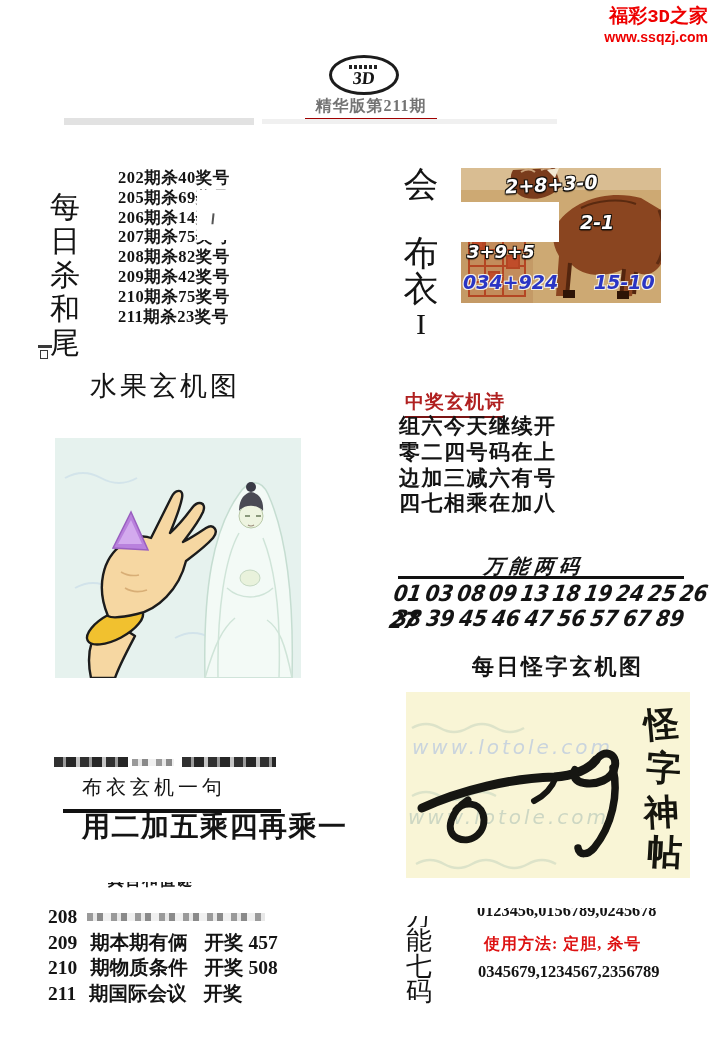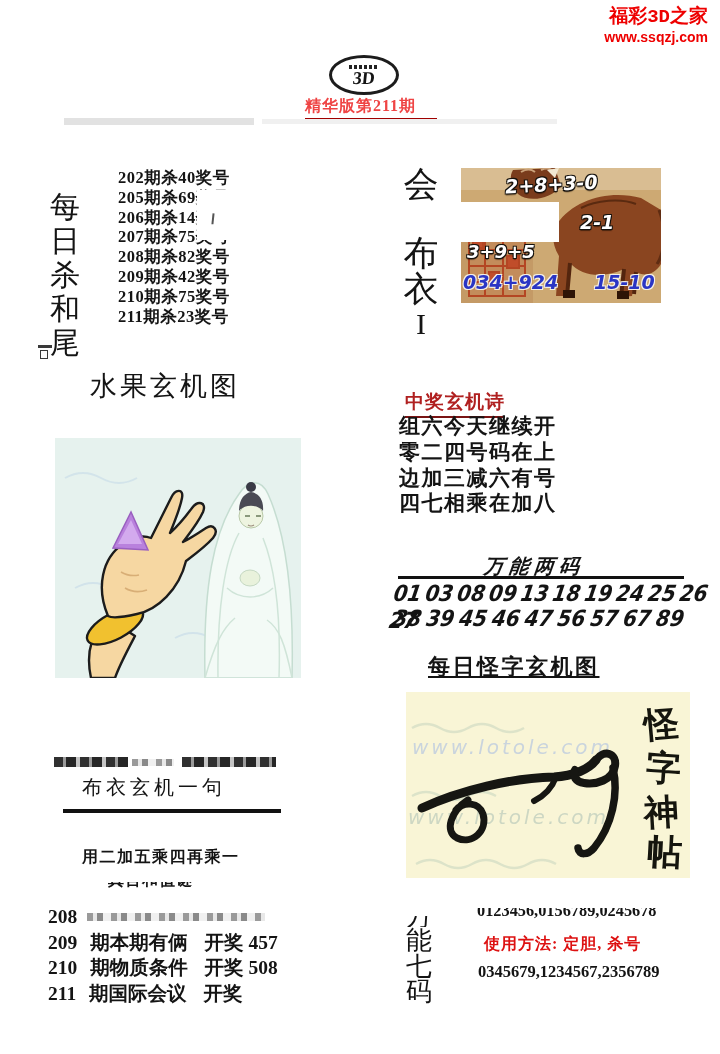--- a/index.html
+++ b/index.html
@@ -25,21 +25,21 @@
     <div class="bold red" style="font-size:19px;font-family:Liberation Mono, monospace;">福彩3D之家</div>
     <div class="bold red" style="font-size:14px;font-family:'Liberation Sans',sans-serif;">www.ssqzj.com</div>
   </div>
 
   <div class="abs" style="left:329px;top:55px;width:64px;height:34px;border:3px solid #1c1c1c;border-radius:50%;
        display:flex;align-items:center;justify-content:center;flex-direction:column;">
     <div style="width:30px;height:4px;background:repeating-linear-gradient(90deg,#222 0 3px,#fff 3px 5px);margin-bottom:1px;"></div>
     <div class="bold" style="font-size:18px;line-height:16px;transform:skewX(-6deg);">3D</div>
   </div>
 
-  <div class="abs bold" style="left:305px;top:96px;width:132px;font-size:16px;color:#ef4444;
+  <div class="abs bold" style="left:305px;top:96px;width:132px;text-align:center;font-size:16px;color:#737373;
        border-bottom:2px solid #a00000;padding-bottom:1px;letter-spacing:1px;">精华版第211期</div>
 
   <div class="abs" style="left:64px;top:118px;width:190px;height:7px;background:#e2e2e2;"></div>
   <div class="abs" style="left:262px;top:119px;width:295px;height:5px;background:#f0f0f0;"></div>
 
   <div class="abs" style="left:46px;top:190px;width:38px;font-size:30px;line-height:34px;">
     <span class="vchar">每</span>
     <span class="vchar">日</span>
     <span class="vchar">杀</span>
     <span class="vchar">和</span>
@@ -152,21 +152,21 @@
     <div>零二四号码在上</div>
     <div>边加三减六有号</div>
     <div>四七相乘在加八</div>
   </div>
 
   <div class="abs bold" style="left:484px;top:553px;font-size:20px;letter-spacing:5px;font-style:italic;transform:skewX(-6deg);">万能两码</div>
   <div class="abs" style="left:398px;top:576px;width:286px;height:3px;background:#111;"></div>
   <div class="abs hand" style="left:396px;top:580px;font-size:20px;transform:skewX(-9deg) scaleY(1.12);transform-origin:left top;word-spacing:-3px;">01 03 08 09 13 18 19 24 25 26 27</div>
   <div class="abs hand" style="left:396px;top:605px;font-size:20px;transform:skewX(-9deg) scaleY(1.12);transform-origin:left top;word-spacing:-2px;">38 39 45 46 47 56 57 67 89</div>
 
-  <div class="abs" style="left:428px;top:652px;font-size:22px;font-weight:600;letter-spacing:2.5px;text-decoration:underline;">每日怪字玄机图</div>
+  <div class="abs" style="left:472px;top:652px;font-size:22px;font-weight:600;letter-spacing:2.5px;">每日怪字玄机图</div>
 
   <div class="abs" style="left:406px;top:692px;width:284px;height:186px;">
     <svg width="284" height="186" viewBox="0 0 284 186" xmlns="http://www.w3.org/2000/svg">
       <rect width="284" height="186" fill="#f9f5d6"></rect>
       <g font-family="'DejaVu Sans',sans-serif" font-style="italic" font-size="20" letter-spacing="3">
         <text x="6" y="62" fill="#c2cfdf" opacity="0.85">www.lotole.com</text>
         <text x="2" y="132" fill="#c6d2c0" opacity="0.85">www.lotole.com</text>
       </g>
       <g fill="none" stroke="#d6dfc6" stroke-width="2.5" opacity="0.8">
         <path d="M6,36 q14,-8 28,0 q14,8 28,0 q14,-8 28,0 q14,8 28,0"></path>
@@ -190,21 +190,21 @@
       </g>
     </svg>
   </div>
 
   <div class="abs dashes" style="left:54px;top:757px;width:74px;height:10px;"></div>
   <div class="abs dashes-light" style="left:132px;top:759px;width:42px;height:7px;"></div>
   <div class="abs dashes" style="left:182px;top:757px;width:94px;height:10px;"></div>
 
   <div class="abs" style="left:82px;top:774px;font-size:20px;letter-spacing:4px;">布衣玄机一句</div>
   <div class="abs" style="left:63px;top:809px;width:218px;height:4px;background:#111;"></div>
-  <div class="abs bold" style="left:82px;top:847px;font-size:16px;letter-spacing:1.5px;">用二加五乘四再乘一</div>
+  <div class="abs bold" style="left:82px;top:808px;font-size:28px;letter-spacing:1.5px;">用二加五乘四再乘一</div>
 
   <div class="abs clip" style="left:108px;top:882px;height:12px;width:120px;">
     <div class="bold" style="font-size:16px;letter-spacing:1px;margin-top:-12px;">真言和值谜</div>
   </div>
   <div class="abs bold" style="left:48px;top:904px;font-size:19.5px;line-height:25.5px;">
     <div style="display:flex;align-items:center;">
       <span>208</span>
       <span class="dashes-light" style="display:inline-block;width:178px;height:8px;margin-left:10px;"></span>
     </div>
     <div>

